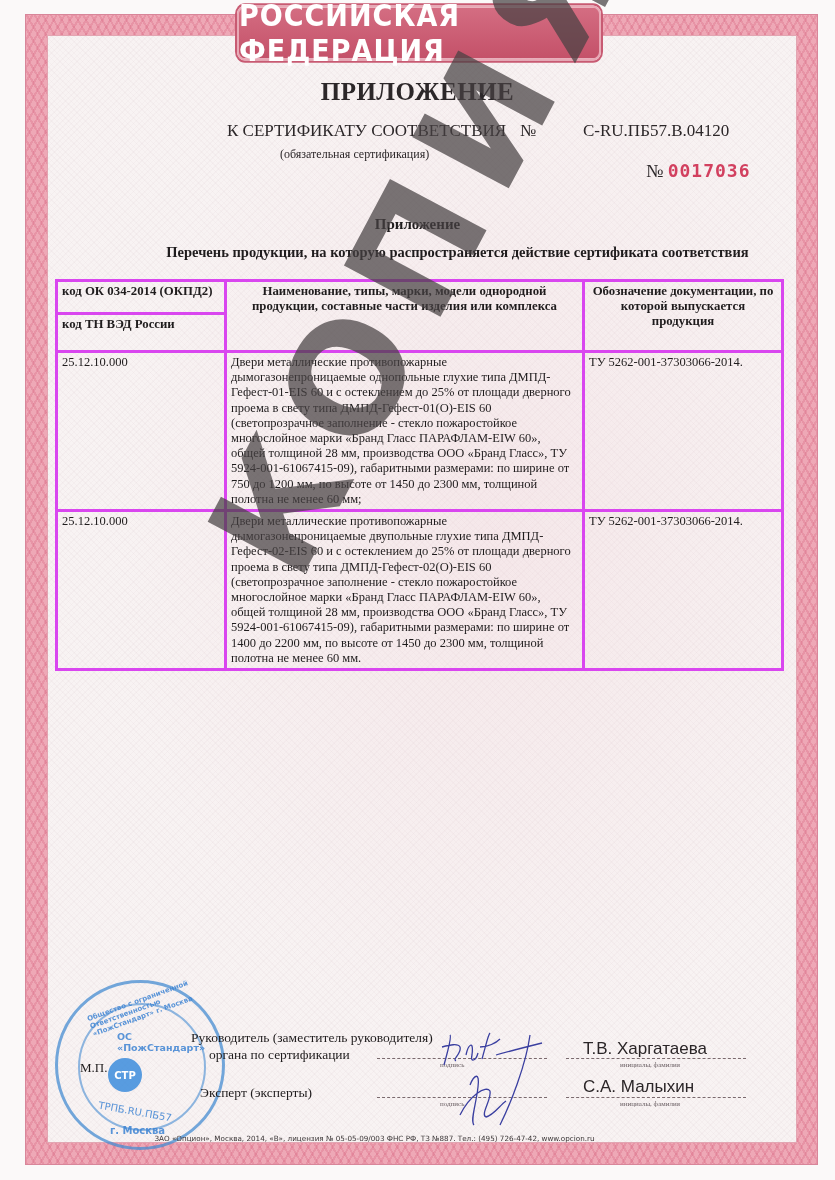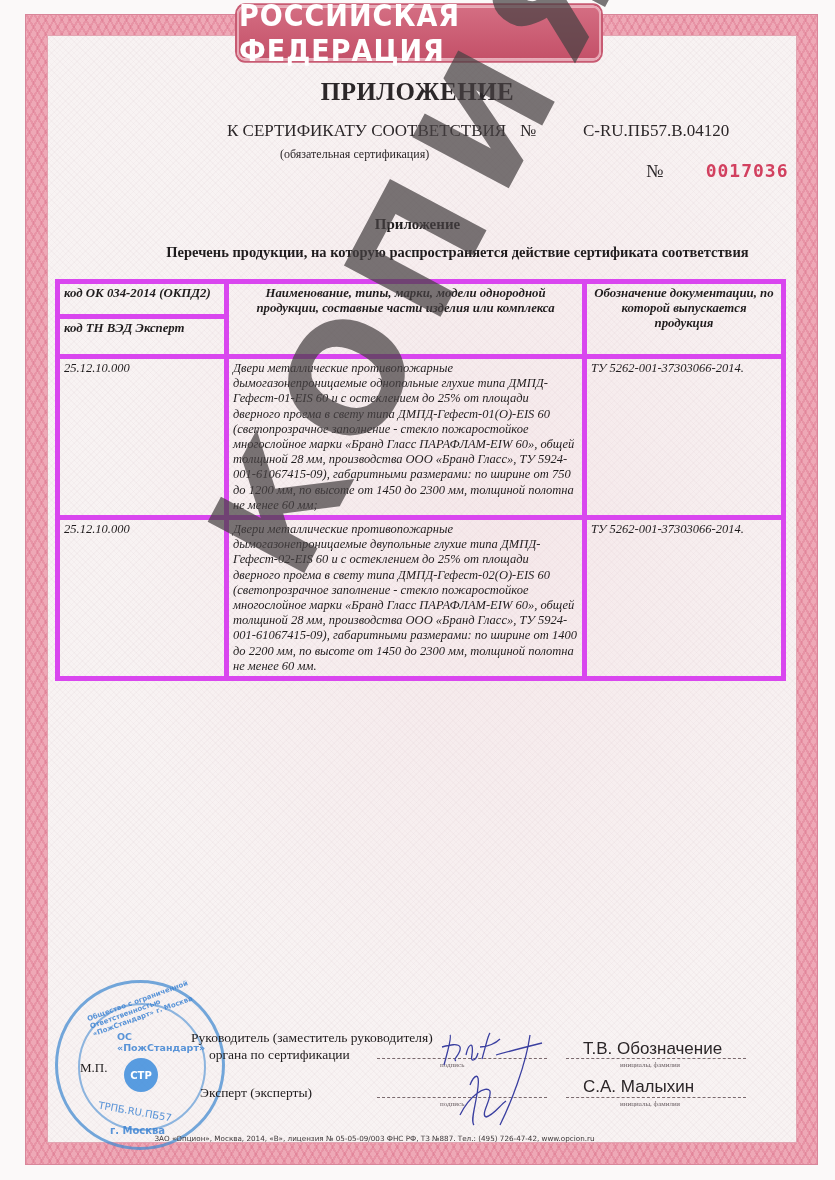--- a/index.html
+++ b/index.html
@@ -41,36 +41,36 @@
   }
   .title {
     position: absolute; left: 0; width: 835px; top: 78px; text-align: center;
     font-size: 25px; font-weight: bold; letter-spacing: 0.5px; color: #2c2729;
   }
   .cert-line { position: absolute; top: 121px; left: 227px; font-size: 17px; color: #2c2729; }
   .cert-line .no { margin-left: 14px; }
   .cert-number { position: absolute; top: 121px; left: 583px; font-size: 17px; color: #2c2729; }
   .oblig { position: absolute; top: 147px; left: 280px; font-size: 12px; color: #2c2729; }
   .serial { position: absolute; top: 160px; left: 646px; font-size: 18px; color: #2c2729; }
-  .serial .num { color: #d2405f; font-family: "DejaVu Sans Mono", monospace; font-weight: bold; letter-spacing: 1px; margin-left: 38px; }
+  .serial .num { color: #d2405f; font-family: "DejaVu Sans Mono", monospace; font-weight: bold; letter-spacing: 1px; }
   .sub-title {
     position: absolute; left: 0; width: 835px; top: 216px; text-align: center;
     font-size: 15px; font-weight: bold;
   }
   .sub-caption {
     position: absolute; left: 0; width: 835px; top: 244px; text-align: center;
     font-size: 14.5px; font-weight: bold; margin-left: 40px;
   }
   table.products {
     position: absolute; left: 55px; top: 279px; width: 726px;
     border-collapse: collapse; font-size: 12.5px; line-height: 15.2px;
     table-layout: fixed;
   }
   table.products td, table.products th {
-    border: 5px solid #d946ef; vertical-align: top; padding: 2px 4px; font-style: italic;
+    border: 3px solid #d946ef; vertical-align: top; padding: 2px 4px;
   }
   table.products th { font-weight: bold; font-size: 12.8px; }
   th.code-h { text-align: left; height: 26px; vertical-align: middle; }
   th.name-h { text-align: center; vertical-align: middle; }
   th.doc-h { text-align: center; vertical-align: middle; }
   col.c1 { width: 169px; } col.c2 { width: 358px; } col.c3 { width: 199px; }
   td.desc { height: 146px; }
   .watermark {
     position: absolute; left: 175px; top: 520px; width: 700px;
     font-family: "DejaVu Sans", sans-serif; font-weight: bold;
@@ -93,21 +93,21 @@
   }
   .stamp-inner {
     position: absolute; left: 20px; top: 20px; width: 124px; height: 124px;
     border-radius: 50%; border: 2px solid rgba(70,140,210,0.6);
   }
   .stamp-center {
     position: absolute; left: 44px; top: 48px; font-size: 9.5px; font-family: "DejaVu Sans", sans-serif;
     color: rgba(60,130,210,0.85); font-weight: bold; margin-left: 15px;
   }
   .stamp-logo {
-    position: absolute; left: 66px; top: 75px; width: 34px; height: 34px; border-radius: 50%;
+    position: absolute; left: 50px; top: 75px; width: 34px; height: 34px; border-radius: 50%;
     background: rgba(60,140,220,0.85); color: #fff; font-size: 10px; font-weight: bold;
     display: flex; align-items: center; justify-content: center; font-family: "DejaVu Sans", sans-serif;
   }
   .stamp-code {
     position: absolute; left: 40px; top: 123px; font-size: 10px;
     color: rgba(60,130,210,0.85); font-family: "DejaVu Sans", sans-serif; transform: rotate(10deg);
   }
   .stamp-city {
     position: absolute; left: 52px; top: 142px; font-size: 10px;
     color: rgba(60,130,210,0.85); font-family: "DejaVu Sans", sans-serif; font-weight: bold;
@@ -153,21 +153,21 @@
       <col class="c2">
       <col class="c3">
     </colgroup>
   <tbody>
       <tr>
     <th class="code-h">код ОК 034-2014 (ОКПД2)</th>
     <th class="name-h" rowspan="2">Наименование, типы, марки, модели однородной продукции, составные части изделия или комплекса</th>
     <th class="doc-h" rowspan="2">Обозначение документации, по которой выпускается продукция</th>
   </tr>
   <tr>
-    <th class="code-h" style="height:31px">код ТН ВЭД Эксперт</th>
+    <th class="code-h" style="height:31px">код ТН ВЭД России</th>
   </tr>
   <tr>
     <td>25.12.10.000</td>
     <td class="desc">Двери металлические противопожарные дымогазонепроницаемые однопольные глухие типа ДМПД-Гефест-01-EIS 60 и с остеклением до 25% от площади дверного проема в свету типа ДМПД-Гефест-01(О)-EIS 60 (светопрозрачное заполнение - стекло пожаростойкое многослойное марки «Бранд Гласс ПАРАФЛАМ-EIW 60», общей толщиной 28 мм, производства ООО «Бранд Гласс», ТУ 5924-001-61067415-09), габаритными размерами: по ширине от 750 до 1200 мм, по высоте от 1450 до 2300 мм, толщиной полотна не менее 60 мм;</td>
     <td>ТУ 5262-001-37303066-2014.</td>
   </tr>
   <tr>
     <td>25.12.10.000</td>
     <td class="desc">Двери металлические противопожарные дымогазонепроницаемые двупольные глухие типа ДМПД-Гефест-02-EIS 60 и с остеклением до 25% от площади дверного проема в свету типа ДМПД-Гефест-02(О)-EIS 60 (светопрозрачное заполнение - стекло пожаростойкое многослойное марки «Бранд Гласс ПАРАФЛАМ-EIW 60», общей толщиной 28 мм, производства ООО «Бранд Гласс», ТУ 5924-001-61067415-09), габаритными размерами: по ширине от 1400 до 2200 мм, по высоте от 1450 до 2300 мм, толщиной полотна не менее 60 мм.</td>
     <td>ТУ 5262-001-37303066-2014.</td>
@@ -187,21 +187,21 @@
 </div>
 
 <div class="sign-block role1">Руководитель (заместитель руководителя)</div>
 <div class="sign-block role1b">органа по сертификации</div>
 <div class="sign-block mp">М.П.</div>
 <div class="sign-block role2">Эксперт (эксперты)</div>
 
 <div class="sigline" style="left:377px; top:1058px; width:170px;"></div>
 <div class="caption" style="left:440px; top:1061px;">подпись</div>
 <div class="sigline" style="left:566px; top:1058px; width:180px;"></div>
-<div class="name" style="left:583px; top:1039px;">Т.В. Обозначение</div>
+<div class="name" style="left:583px; top:1039px;">Т.В. Харгатаева</div>
 <div class="caption" style="left:620px; top:1061px;">инициалы, фамилия</div>
 
 <div class="sigline" style="left:377px; top:1097px; width:170px;"></div>
 <div class="caption" style="left:440px; top:1100px;">подпись</div>
 <div class="sigline" style="left:566px; top:1097px; width:180px;"></div>
 <div class="name" style="left:583px; top:1077px;">С.А. Малыхин</div>
 <div class="caption" style="left:620px; top:1100px;">инициалы, фамилия</div>
 
 <svg class="signature" style="left:430px; top:1025px;" width="140" height="110">
   <path d="M14 40 C18 25, 22 12, 20 10 M12 22 C20 20, 28 18, 30 22 C32 28, 22 34, 26 36 M36 30 C38 20, 44 14, 42 30 C40 38, 46 36, 48 28 M52 34 C56 20, 58 10, 60 8 M50 22 C58 22, 66 18, 70 14 M66 30 C80 26, 96 22, 112 18 M100 10 C96 40, 80 80, 70 100"></path>

